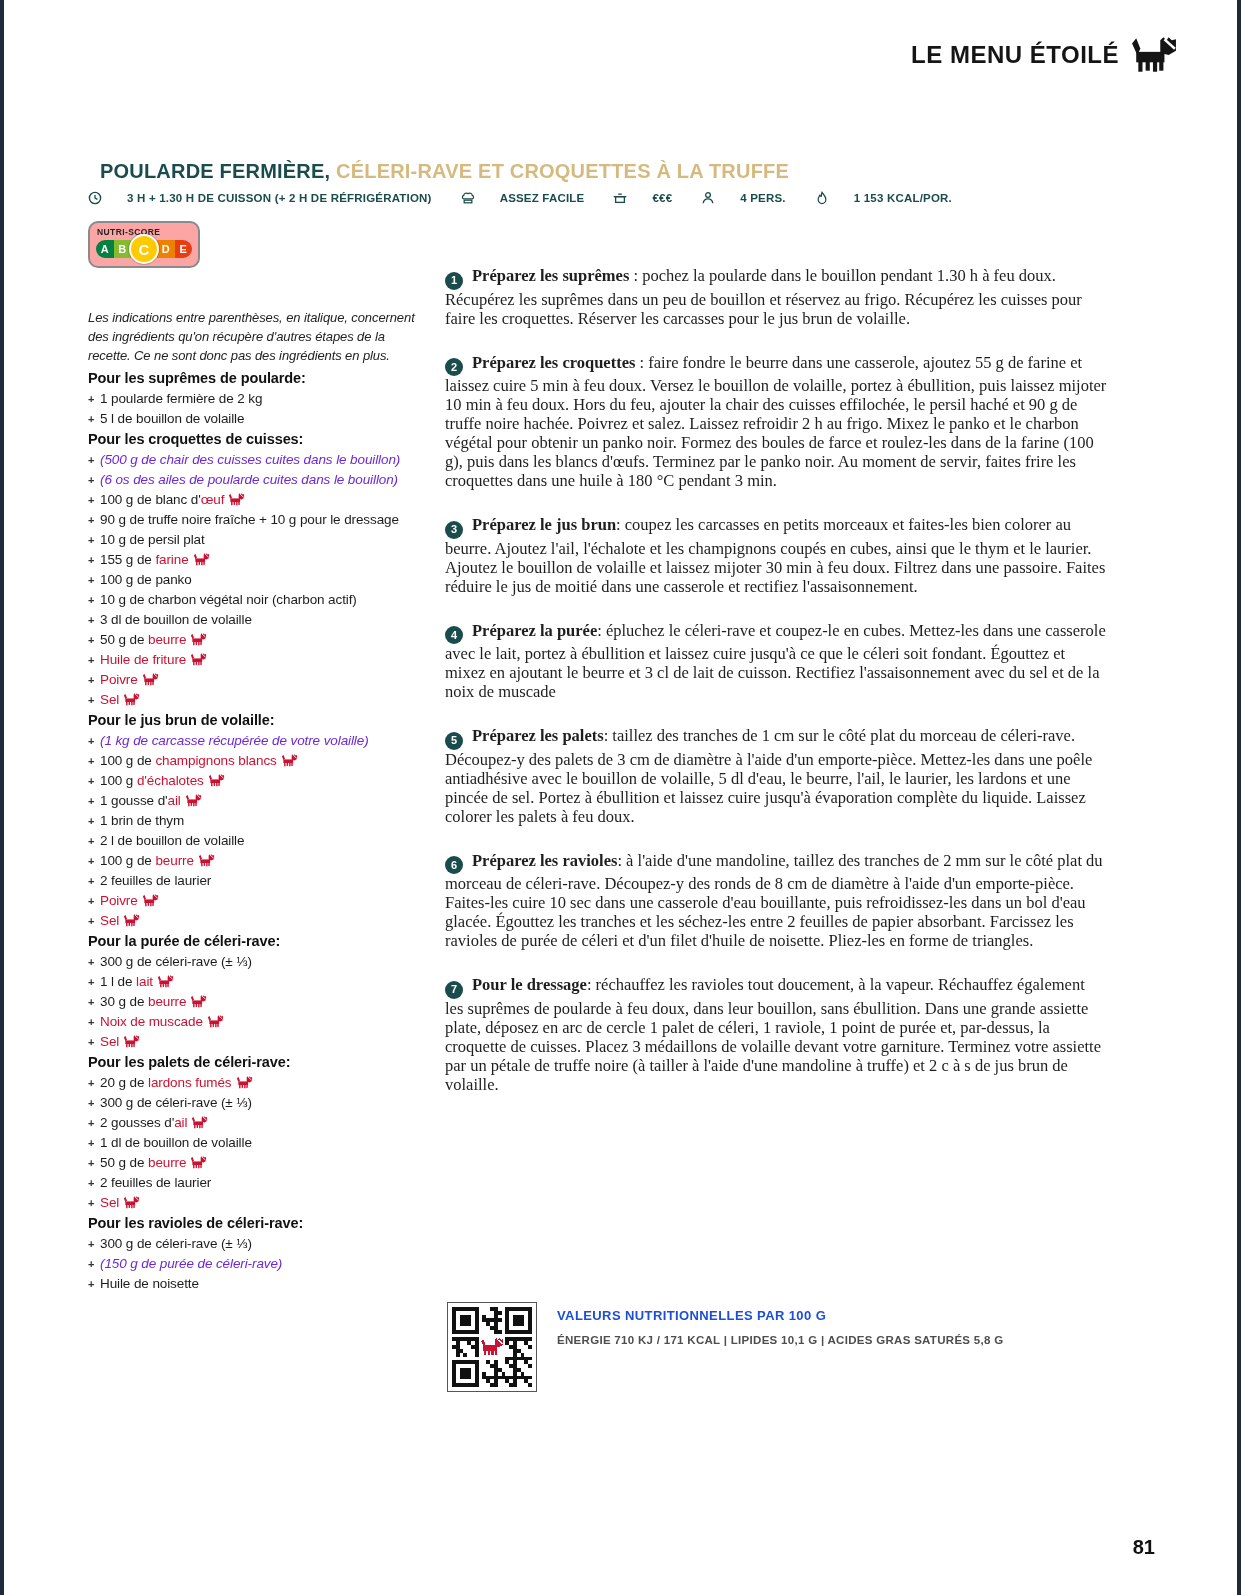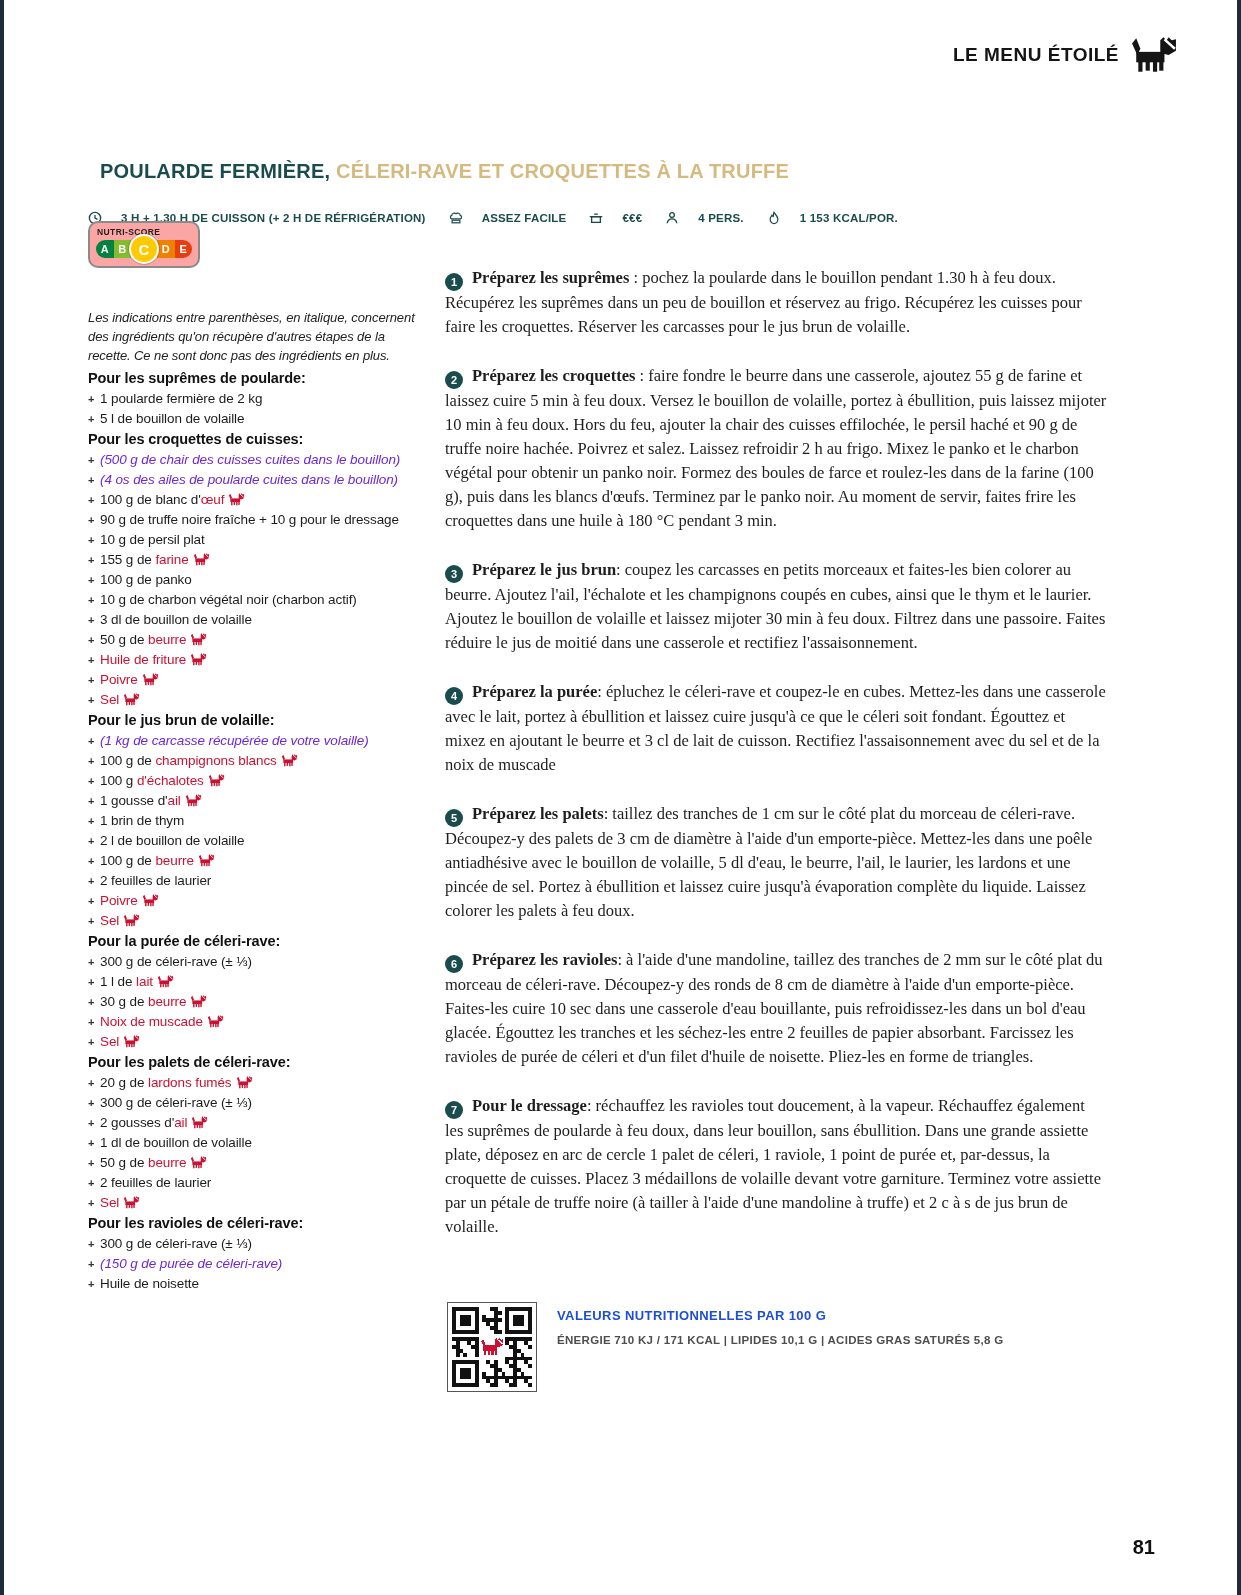--- a/index.html
+++ b/index.html
@@ -15,31 +15,31 @@
     position:relative;width:1241px;height:1595px;background:#ffffff;
     font-family:"Liberation Sans",sans-serif;color:var(--ink);
     margin:0 auto;overflow:hidden;
   }
   .edge{position:absolute;top:0;bottom:0;width:4px;background:var(--edge);}
   .edge-left{left:0;}
   .edge-right{right:0;}
 
   
   .masthead{position:absolute;top:36px;right:64px;display:flex;align-items:center;gap:12px;}
-  .masthead-title{font-size:19px;font-weight:bold;letter-spacing:.5px;color:#151515;}
+  .masthead-title{font-size:24px;font-weight:bold;letter-spacing:.5px;color:#151515;}
   .lion-black{width:46px;height:38px;color:#151515;}
 
   
   .recipe-title{position:absolute;left:88px;top:148px;margin:12px;font-size:20px;font-weight:bold;letter-spacing:.2px;white-space:nowrap;}
   .recipe-title .t-dark{color:var(--teal);}
   .recipe-title .t-gold{color:var(--gold);}
 
   
-  .meta{position:absolute;left:88px;top:191px;display:flex;align-items:center;gap:19px;
-        color:var(--teal);font-size:11.5px;font-weight:bold;letter-spacing:.2px;white-space:nowrap;margin-top:20px;}
+  .meta{position:absolute;left:88px;top:191px;display:flex;align-items:center;gap:25px;
+        color:var(--teal);font-size:11.5px;font-weight:bold;letter-spacing:.2px;white-space:nowrap;}
   .meta .mi{width:14px;height:14px;color:var(--teal);flex:none;}
   .meta .m-txt{margin-right:4px;}
 
   
   .nutriscore{position:absolute;left:88px;top:221px;width:96px;border:2px solid #8a8a8a;border-radius:10px;
               background:#fca5a5;padding:4px 6px 7px 6px;}
   .ns-label{font-size:8.5px;font-weight:bold;letter-spacing:.4px;color:#222;text-align:left;margin:0 0 2px 1px;}
   .ns-row{display:flex;align-items:center;height:20px;}
   .ns-seg{flex:1;height:18px;color:#fff;font-size:11px;font-weight:bold;display:flex;align-items:center;justify-content:center;}
   .ns-seg:first-child{border-radius:9px 0 0 9px;}
@@ -53,21 +53,21 @@
   .ing-head{font-weight:bold;font-size:14.5px;line-height:21px;color:#111;}
   .ing-item{display:flex;align-items:flex-start;}
   .ing-item .bullet{flex:none;width:12px;font-size:11px;font-weight:bold;color:#333;line-height:20px;}
   .ing-item .itxt{flex:1;}
   .ing-item .rd{color:var(--red);}
   .ing-item.it .itxt{font-style:italic;color:#6d28d9;}
   .lion-red{display:inline-block;width:17px;height:13px;color:var(--red);vertical-align:-2px;margin-left:4px;}
 
   
   .steps{position:absolute;left:445px;top:266px;width:662px;
-         font-family:"Liberation Serif",serif;font-size:16.5px;line-height:24px;color:#1e1e1e;}
+         font-family:"Liberation Serif",serif;font-size:16.5px;line-height:19px;color:#1e1e1e;}
   .step{margin:0 0 25px 0;}
   .step-num{display:inline-flex;width:18px;height:18px;border-radius:50%;background:var(--teal);color:#fff;
             font-family:"Liberation Sans",sans-serif;font-size:11px;font-weight:bold;
             align-items:center;justify-content:center;margin-right:9px;vertical-align:-3px;}
   .step .lead{font-weight:bold;}
 
   
   .nutrition{position:absolute;left:447px;top:1302px;display:flex;gap:20px;}
   .qr{flex:none;width:90px;height:90px;border:1px solid #555;background:#fff;padding:4px;box-sizing:border-box;}
   .qr svg{width:100%;height:100%;}
@@ -174,21 +174,21 @@
         <span class="bullet">+</span>
         <span class="itxt"><span>5 l de bouillon de volaille</span></span>
       </div>
       <div class="ing-head">Pour les croquettes de cuisses:</div>
       <div class="ing-item it">
         <span class="bullet">+</span>
         <span class="itxt"><span>(500 g de chair des cuisses cuites dans le bouillon)</span></span>
       </div>
       <div class="ing-item it">
         <span class="bullet">+</span>
-        <span class="itxt"><span>(4 os des ailes de poularde cuites dans le bouillon)</span></span>
+        <span class="itxt"><span>(6 os des ailes de poularde cuites dans le bouillon)</span></span>
       </div>
       <div class="ing-item">
         <span class="bullet">+</span>
         <span class="itxt"><span>100 g de blanc d'</span><span class="rd">œuf</span><svg class="lion-red">
             <use href="#lion"></use>
           </svg></span>
       </div>
       <div class="ing-item">
         <span class="bullet">+</span>
         <span class="itxt"><span>90 g de truffe noire fraîche + 10 g pour le dressage</span></span>

